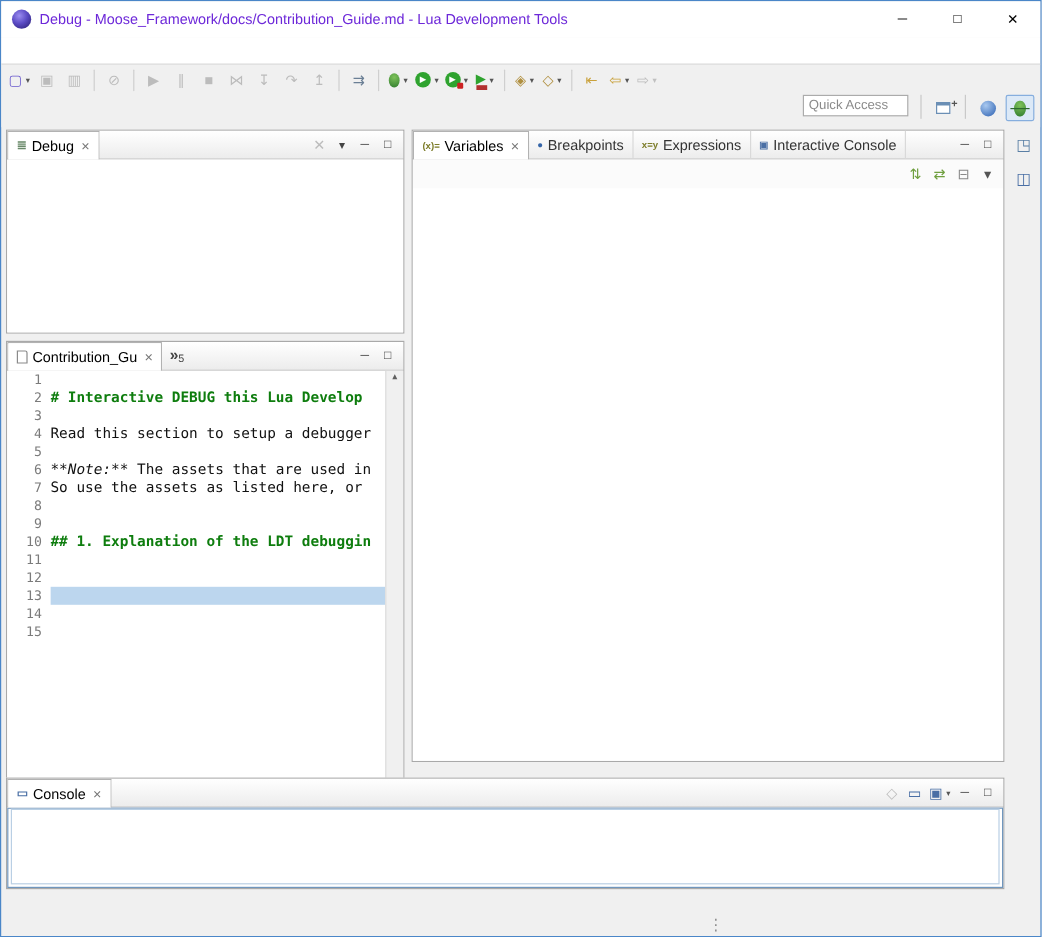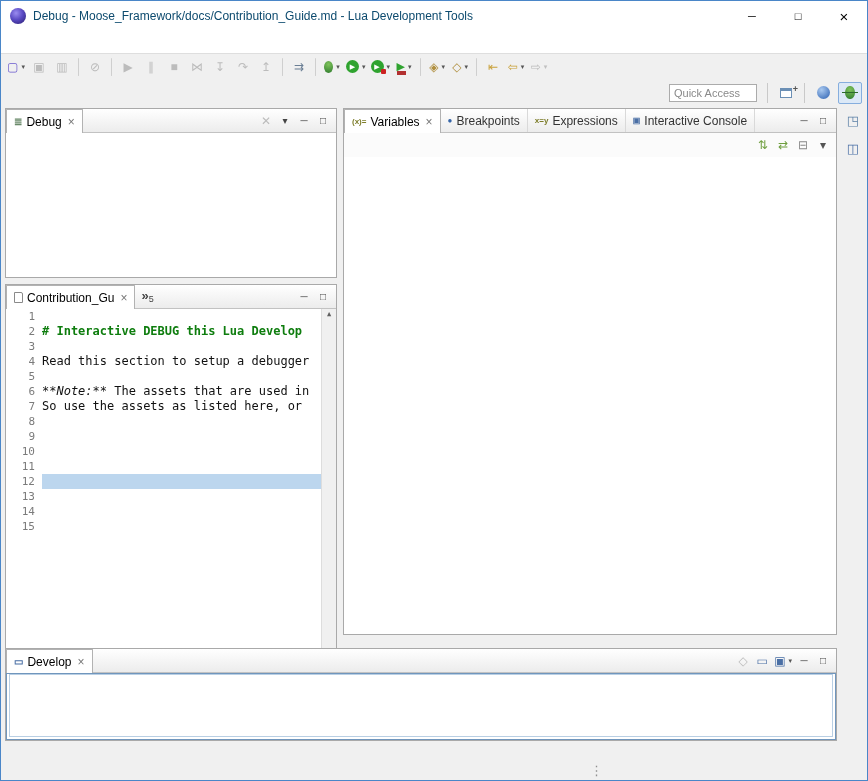--- a/index.html
+++ b/index.html
@@ -3,21 +3,21 @@
 <meta charset="utf-8">
 <style>
   *{margin:0;padding:0;box-sizing:border-box}
   body{background:#fff;font-family:"Liberation Sans",sans-serif}
   .window{position:relative;width:868px;height:781px;background:#f0f0f0;border:1px solid var(--window_accent,#4a86c8);overflow:hidden;font-size:12px;color:#111}
 
   
   .titlebar{height:30px;background:#fff;display:flex;align-items:center}
   .app-icon{width:16px;height:16px;border-radius:50%;margin:0 7px 0 9px;flex:0 0 16px;
     background:radial-gradient(circle at 38% 32%, #9a8cf0 0%, #5b4bc4 45%, #241a6b 100%)}
-  .title-text{font-size:12px;color:#0c4a6e;white-space:nowrap}
+  .title-text{font-size:12px;color:#6d28d9;white-space:nowrap}
   .caption-btns{margin-left:auto;display:flex;height:30px}
   .caption-btn{width:46px;height:30px;display:flex;align-items:center;justify-content:center;font-size:11px;color:#000}
   .caption-btn.close{font-size:15px}
 
   
   .menubar{height:22px;background:#fff;display:flex;align-items:center;padding-left:1px}
   .menu-item{padding:3px 8px;font-size:12px;color:#000}
   .toolbar{height:26px;background:#f0f0f0;display:flex;align-items:center;padding:0 4px;gap:1px;border-top:1px solid #dedede}
   .tb-btn{height:22px;min-width:22px;padding:0 2px;display:flex;align-items:center;justify-content:center;border-radius:2px}
   .tb-btn .glyph{color:var(--c,#4a4a4a);font-size:12px;line-height:1;display:flex;align-items:center;justify-content:center}
@@ -25,21 +25,21 @@
   .tb-btn.dropdown::after{content:"▾";font-size:7px;color:#555;margin-left:3px}
   .tb-btn.disabled.dropdown::after{color:#c0c0c0}
   .t-sep{min-width:1px;width:1px;height:18px;background:#cfcfcf;margin:0 4px;padding:0}
   .t-sep::after{display:none}
   .t-bug .glyph{width:9px;height:12px;border-radius:50%;background:radial-gradient(circle at 50% 28%, #7ec25a, #2d7a2d)}
   .t-run .glyph,.t-cov .glyph{width:13px;height:13px;border-radius:50%;background:var(--run_green,#2fa32f);color:#fff;font-size:7px;position:relative}
   .t-cov .glyph::after{content:"";position:absolute;right:-2px;bottom:-1px;width:5px;height:5px;background:#cc2222;border-radius:1px}
   .t-ext .glyph{color:var(--run_green,#2fa32f);font-size:11px;position:relative}
   .t-ext .glyph::after{content:"";position:absolute;left:0;bottom:-3px;width:9px;height:4px;background:#b23030}
 
-  .toolbar2{height:27px;background:#f0f0f0;display:flex;align-items:center;justify-content:flex-end;padding:0 5px;gap:3px}
+  .toolbar2{height:27px;background:#f0f0f0;display:flex;align-items:flex-start;justify-content:flex-end;padding:0 5px;gap:3px}
   .quick-access{width:88px;height:18px;background:#fff;border:1px solid #ababab;color:#8a8a8a;font-size:11px;display:flex;align-items:center;padding:0 4px;margin-right:4px}
   .tb-sep2{width:1px;height:20px;background:#c9c9c9;margin:0 3px}
   .persp-btn{width:24px;height:22px;display:flex;align-items:center;justify-content:center;border:1px solid transparent;border-radius:2px}
   .persp-btn.active{background:#dce9f7;border-color:#86aede}
   .sphere-icon{width:13px;height:13px;border-radius:50%;background:radial-gradient(circle at 35% 30%, #a9c9f0, #2b5fb0)}
   .bug-icon{width:10px;height:13px;border-radius:50%/55%;background:radial-gradient(circle at 50% 28%, #7ec25a, #2d7a2d);position:relative}
   .bug-icon::before{content:"";position:absolute;left:-3px;right:-3px;top:6px;height:1px;background:#2d6a2d}
   .persp-new-icon{width:12px;height:10px;border:1px solid #6b8fb5;border-top:3px solid #6b8fb5;background:#fff;position:relative}
   .persp-new-icon::after{content:"+";position:absolute;right:-7px;top:-7px;font-size:9px;font-weight:bold;color:#555}
 
@@ -278,20 +278,21 @@
       <div class="code">
         <div class="line"><span class="pre"></span><span class="txt"></span></div>
           <div class="line t-h"><span class="pre"></span><span class="txt"># Interactive DEBUG this Lua Develop</span></div>
           <div class="line"><span class="pre"></span><span class="txt"></span></div>
           <div class="line"><span class="pre"></span><span class="txt">Read this section to setup a debugger</span></div>
           <div class="line"><span class="pre"></span><span class="txt"></span></div>
           <div class="line"><span class="pre">**Note:**</span><span class="txt"> The assets that are used in</span></div>
           <div class="line"><span class="pre"></span><span class="txt">So use the assets as listed here, or </span></div>
           <div class="line"><span class="pre"></span><span class="txt"></span></div>
           <div class="line"><span class="pre"></span><span class="txt"></span></div>
+          <div class="line t-h"><span class="pre"></span><span class="txt">## 1. Explanation of the LDT debuggin</span></div>
           <div class="line"><span class="pre"></span><span class="txt"></span></div>
           <div class="line"><span class="pre"></span><span class="txt"></span></div>
           <div class="line t-cursor"><span class="pre"></span><span class="txt"></span></div>
       </div>
       <div class="vscroll">
         <span class="arr">▲</span>
         <span class="arr">▼</span>
       </div>
       <div class="hscroll">
         <span class="arr">◄</span>
@@ -352,21 +353,21 @@
       </div>
       <div class="strip-btn" style="--c: #4a6fa5;">
         <span class="glyph">◫</span>
       </div>
   </div>
 
   <div class="panel console-panel">
     <div class="panel-hd">
       <div class="tab selected closable">
         <span class="tabicon" style="--c:#4a6fa5;font-size:10px">▭</span>
-        <span class="tablabel">Develop</span>
+        <span class="tablabel">Console</span>
         <span class="tabclose">×</span>
       </div>
       <div class="hd-tools">
         <div class="tb-btn disabled">
             <span class="glyph">◇</span>
           </div>
           <div class="tb-btn" style="--c: #4a6fa5;">
             <span class="glyph">▭</span>
           </div>
           <div class="tb-btn dropdown" style="--c: #4a6fa5;">

